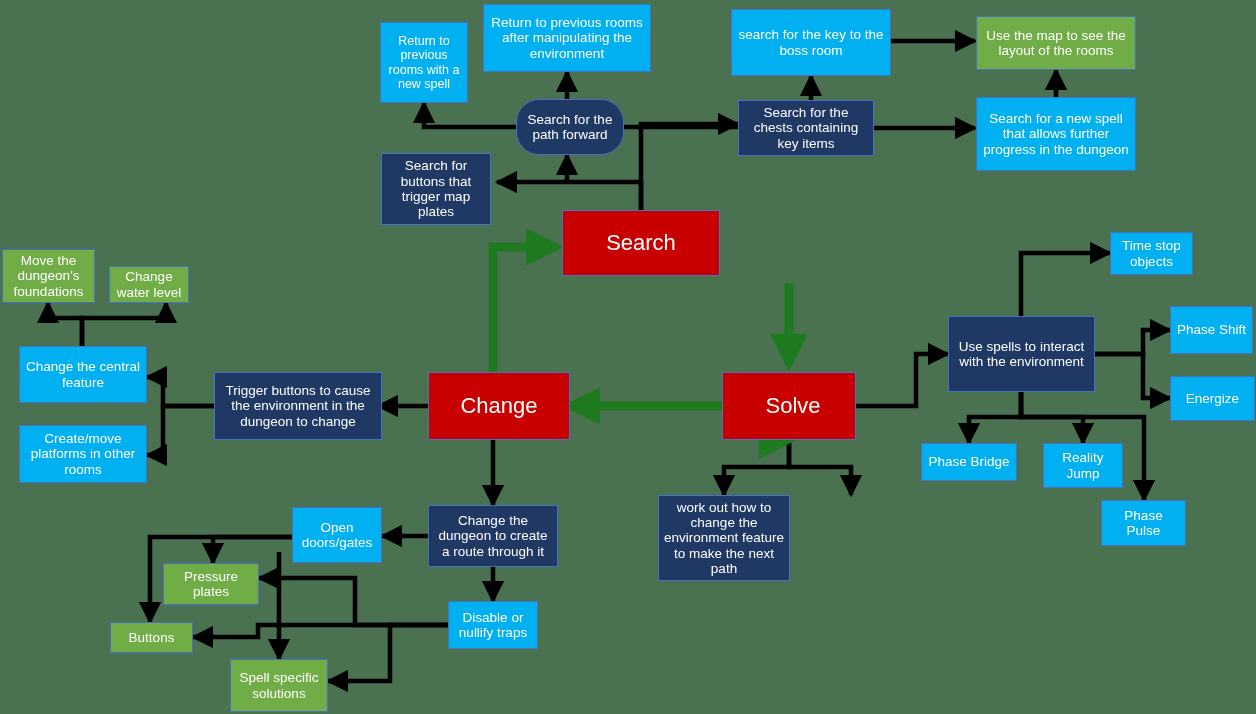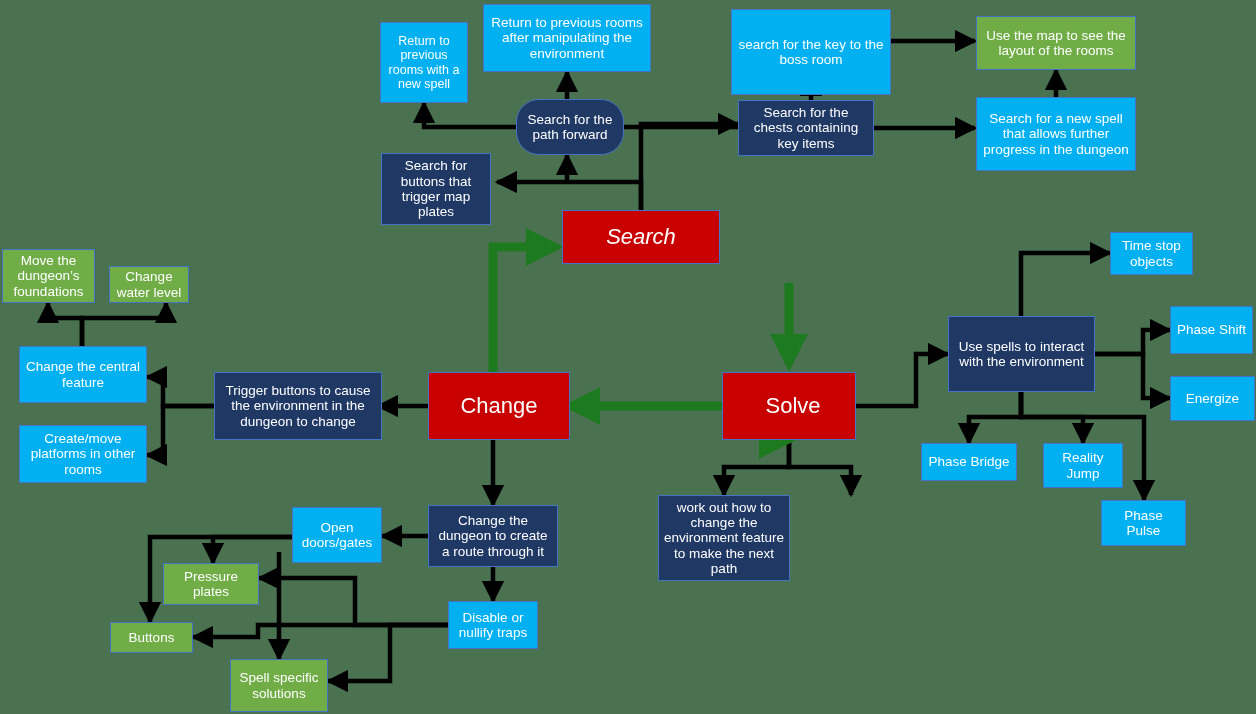--- a/index.html
+++ b/index.html
@@ -120,21 +120,21 @@
   </svg>
 
   <div class="node n-blue t12" style="left:380px;top:22px;width:88px;height:81px;">
     <span class="nlabel">Return to previous rooms with a new spell</span>
   </div>
 
   <div class="node n-blue t13" style="left:483px;top:4px;width:168px;height:68px;">
     <span class="nlabel">Return to previous rooms after manipulating the environment</span>
   </div>
 
-  <div class="node n-blue t13" style="left:731px;top:9px;width:160px;height:86px;">
+  <div class="node n-blue t13" style="left:731px;top:9px;width:160px;height:67px;">
     <span class="nlabel">search for the key to the boss room</span>
   </div>
 
   <div class="node n-green t13" style="left:976px;top:16px;width:160px;height:54px;">
     <span class="nlabel">Use the map to see the layout of the rooms</span>
   </div>
 
   <div class="node n-navy t13" style="left:516px;top:99px;width:108px;height:56px;border-radius:23px;">
     <span class="nlabel">Search for the path forward</span>
   </div>
@@ -144,21 +144,21 @@
   </div>
 
   <div class="node n-blue t13" style="left:976px;top:97px;width:160px;height:74px;">
     <span class="nlabel">Search for a new spell that allows further progress in the dungeon</span>
   </div>
 
   <div class="node n-navy t13" style="left:381px;top:153px;width:110px;height:72px;">
     <span class="nlabel">Search for buttons that trigger map plates</span>
   </div>
 
-  <div class="node n-red t22" style="left:562px;top:210px;width:158px;height:54px;font-style:italic;">
+  <div class="node n-red t22" style="left:562px;top:210px;width:158px;height:66px;">
     <span class="nlabel">Search</span>
   </div>
 
   <div class="node n-green t13" style="left:2px;top:249px;width:93px;height:54px;">
     <span class="nlabel">Move the dungeon’s foundations</span>
   </div>
 
   <div class="node n-green t13" style="left:109px;top:266px;width:80px;height:37px;">
     <span class="nlabel">Change water level</span>
   </div>

